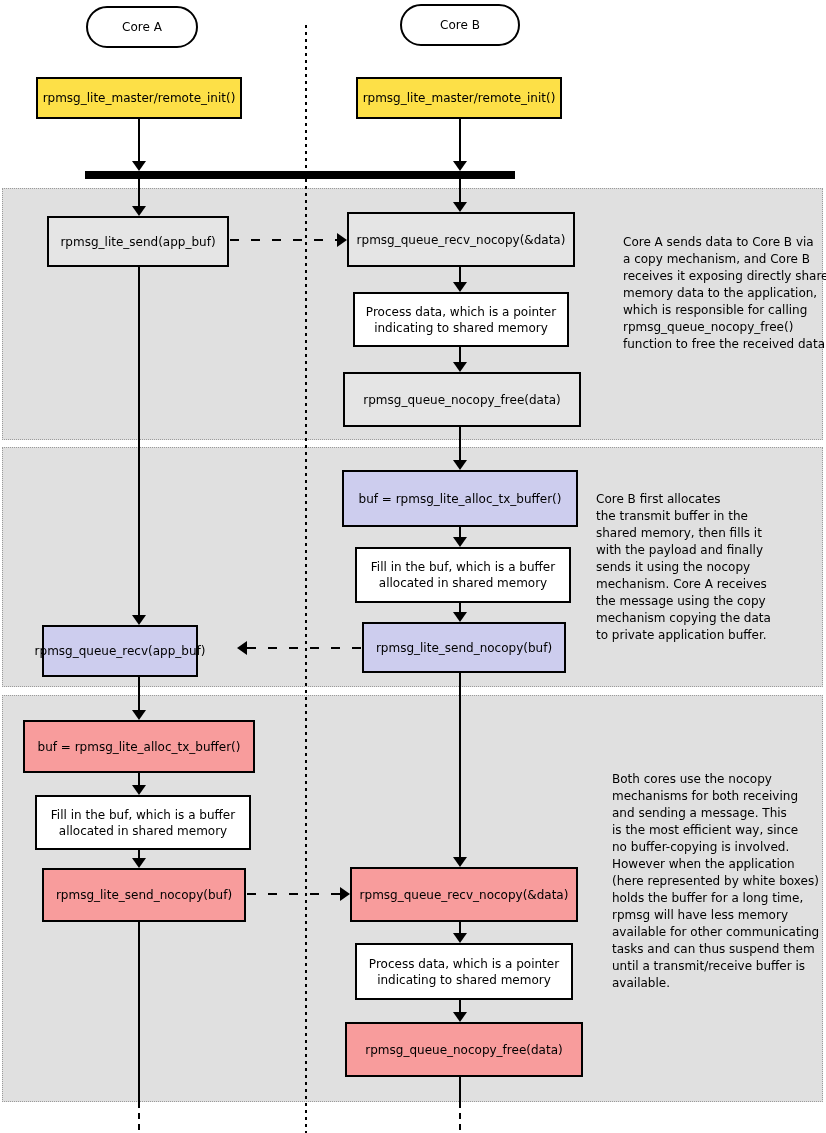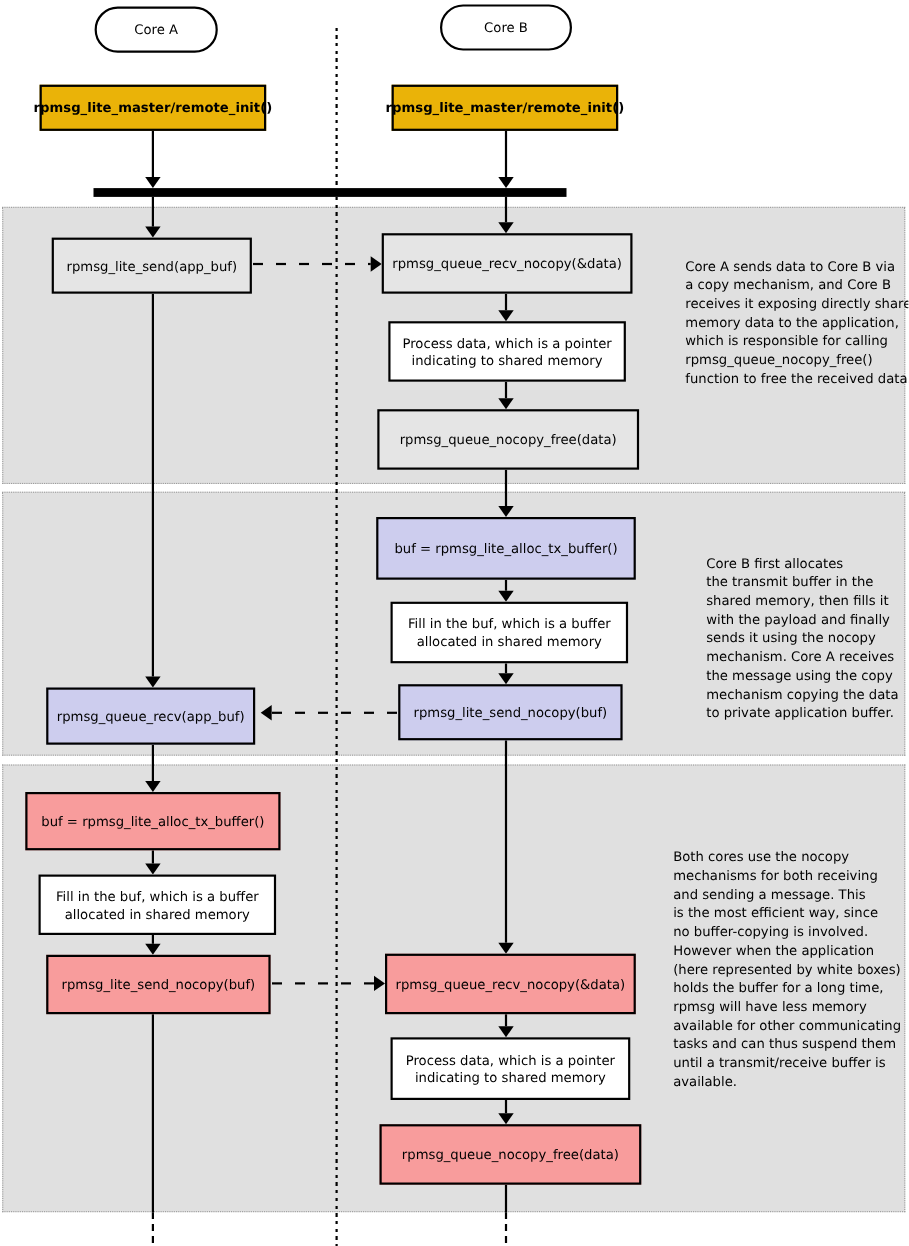--- a/index.html
+++ b/index.html
@@ -5,21 +5,21 @@
   html,body{margin:0;padding:0;background:#fff;}
   #canvas{position:relative;width:826px;height:1133px;background:#fff;overflow:hidden;
           font-family:"DejaVu Sans","Liberation Sans",sans-serif;color:#000;}
   .band{position:absolute;left:2px;width:821px;background:#e0e0e0;border:1px dotted #9b9b9b;box-sizing:border-box;}
   .divider{position:absolute;width:2px;background:repeating-linear-gradient(180deg,#000 0 3px,transparent 3px 7px);}
   .bar{position:absolute;background:#000;}
   .stadium{position:absolute;box-sizing:border-box;border:2px solid #000;border-radius:21px;background:#fff;
            display:flex;align-items:center;justify-content:center;font-size:12px;}
   .node{position:absolute;box-sizing:border-box;border:2px solid #000;display:flex;align-items:center;
         justify-content:center;text-align:center;font-size:12px;line-height:16px;white-space:pre;z-index:3;}
-  .green{background:#eab308;font-weight:bold;}
+  .green{background:#fde047;}
   .yellow{background:#e5e5e5;}
   .lav{background:#cdcdee;}
   .pink{background:#f89c9c;}
   .white{background:#ffffff;}
   .vline{position:absolute;width:2px;background:#000;z-index:2;}
   .vdash{position:absolute;width:2px;background:repeating-linear-gradient(180deg,#000 0 6px,transparent 6px 11px);z-index:2;}
   .hdash{position:absolute;height:2px;background:repeating-linear-gradient(90deg,#000 0 9px,transparent 9px 21px);z-index:2;}
   .arr{position:absolute;width:0;height:0;z-index:2;}
   .arr-d{border-left:7px solid transparent;border-right:7px solid transparent;border-top:10px solid #000;}
   .arr-r{border-top:7px solid transparent;border-bottom:7px solid transparent;border-left:10px solid #000;}
@@ -98,40 +98,40 @@
 
   <div class="node yellow" style="left:47px;top:216px;width:182px;height:51px;">rpmsg_lite_send(app_buf)</div>
   <div class="node yellow" style="left:347px;top:212px;width:228px;height:55px;">rpmsg_queue_recv_nocopy(&amp;data)</div>
   <div class="node white" style="left:353px;top:292px;width:216px;height:55px;">Process data, which is a pointer
 indicating to shared memory</div>
   <div class="node yellow" style="left:343px;top:372px;width:238px;height:55px;">rpmsg_queue_nocopy_free(data)</div>
 
   <div class="node lav" style="left:342px;top:470px;width:236px;height:57px;">buf = rpmsg_lite_alloc_tx_buffer()</div>
   <div class="node white" style="left:355px;top:547px;width:216px;height:56px;">Fill in the buf, which is a buffer
 allocated in shared memory</div>
-  <div class="node lav" style="left:42px;top:625px;width:190px;height:52px;">rpmsg_queue_recv(app_buf)</div>
+  <div class="node lav" style="left:42px;top:625px;width:156px;height:52px;">rpmsg_queue_recv(app_buf)</div>
   <div class="node lav" style="left:362px;top:622px;width:204px;height:51px;">rpmsg_lite_send_nocopy(buf)</div>
 
   <div class="node pink" style="left:23px;top:720px;width:232px;height:53px;">buf = rpmsg_lite_alloc_tx_buffer()</div>
   <div class="node white" style="left:35px;top:795px;width:216px;height:55px;">Fill in the buf, which is a buffer
 allocated in shared memory</div>
   <div class="node pink" style="left:42px;top:868px;width:204px;height:54px;">rpmsg_lite_send_nocopy(buf)</div>
   <div class="node pink" style="left:350px;top:867px;width:228px;height:55px;">rpmsg_queue_recv_nocopy(&amp;data)</div>
   <div class="node white" style="left:355px;top:943px;width:218px;height:57px;">Process data, which is a pointer
 indicating to shared memory</div>
   <div class="node pink" style="left:345px;top:1022px;width:238px;height:55px;">rpmsg_queue_nocopy_free(data)</div>
 
   <div class="ann" style="left:623px;top:234px;">Core A sends data to Core B via
 a copy mechanism, and Core B
 receives it exposing directly shared
 memory data to the application,
 which is responsible for calling
 rpmsg_queue_nocopy_free()
 function to free the received data.</div>
-  <div class="ann" style="left:642px;top:491px;margin-top:13px;">Core B first allocates
+  <div class="ann" style="left:596px;top:491px;">Core B first allocates
 the transmit buffer in the
 shared memory, then fills it
 with the payload and finally
 sends it using the nocopy
 mechanism. Core A receives
 the message using the copy
 mechanism copying the data
 to private application buffer.</div>
   <div class="ann" style="left:612px;top:771px;">Both cores use the nocopy
 mechanisms for both receiving

